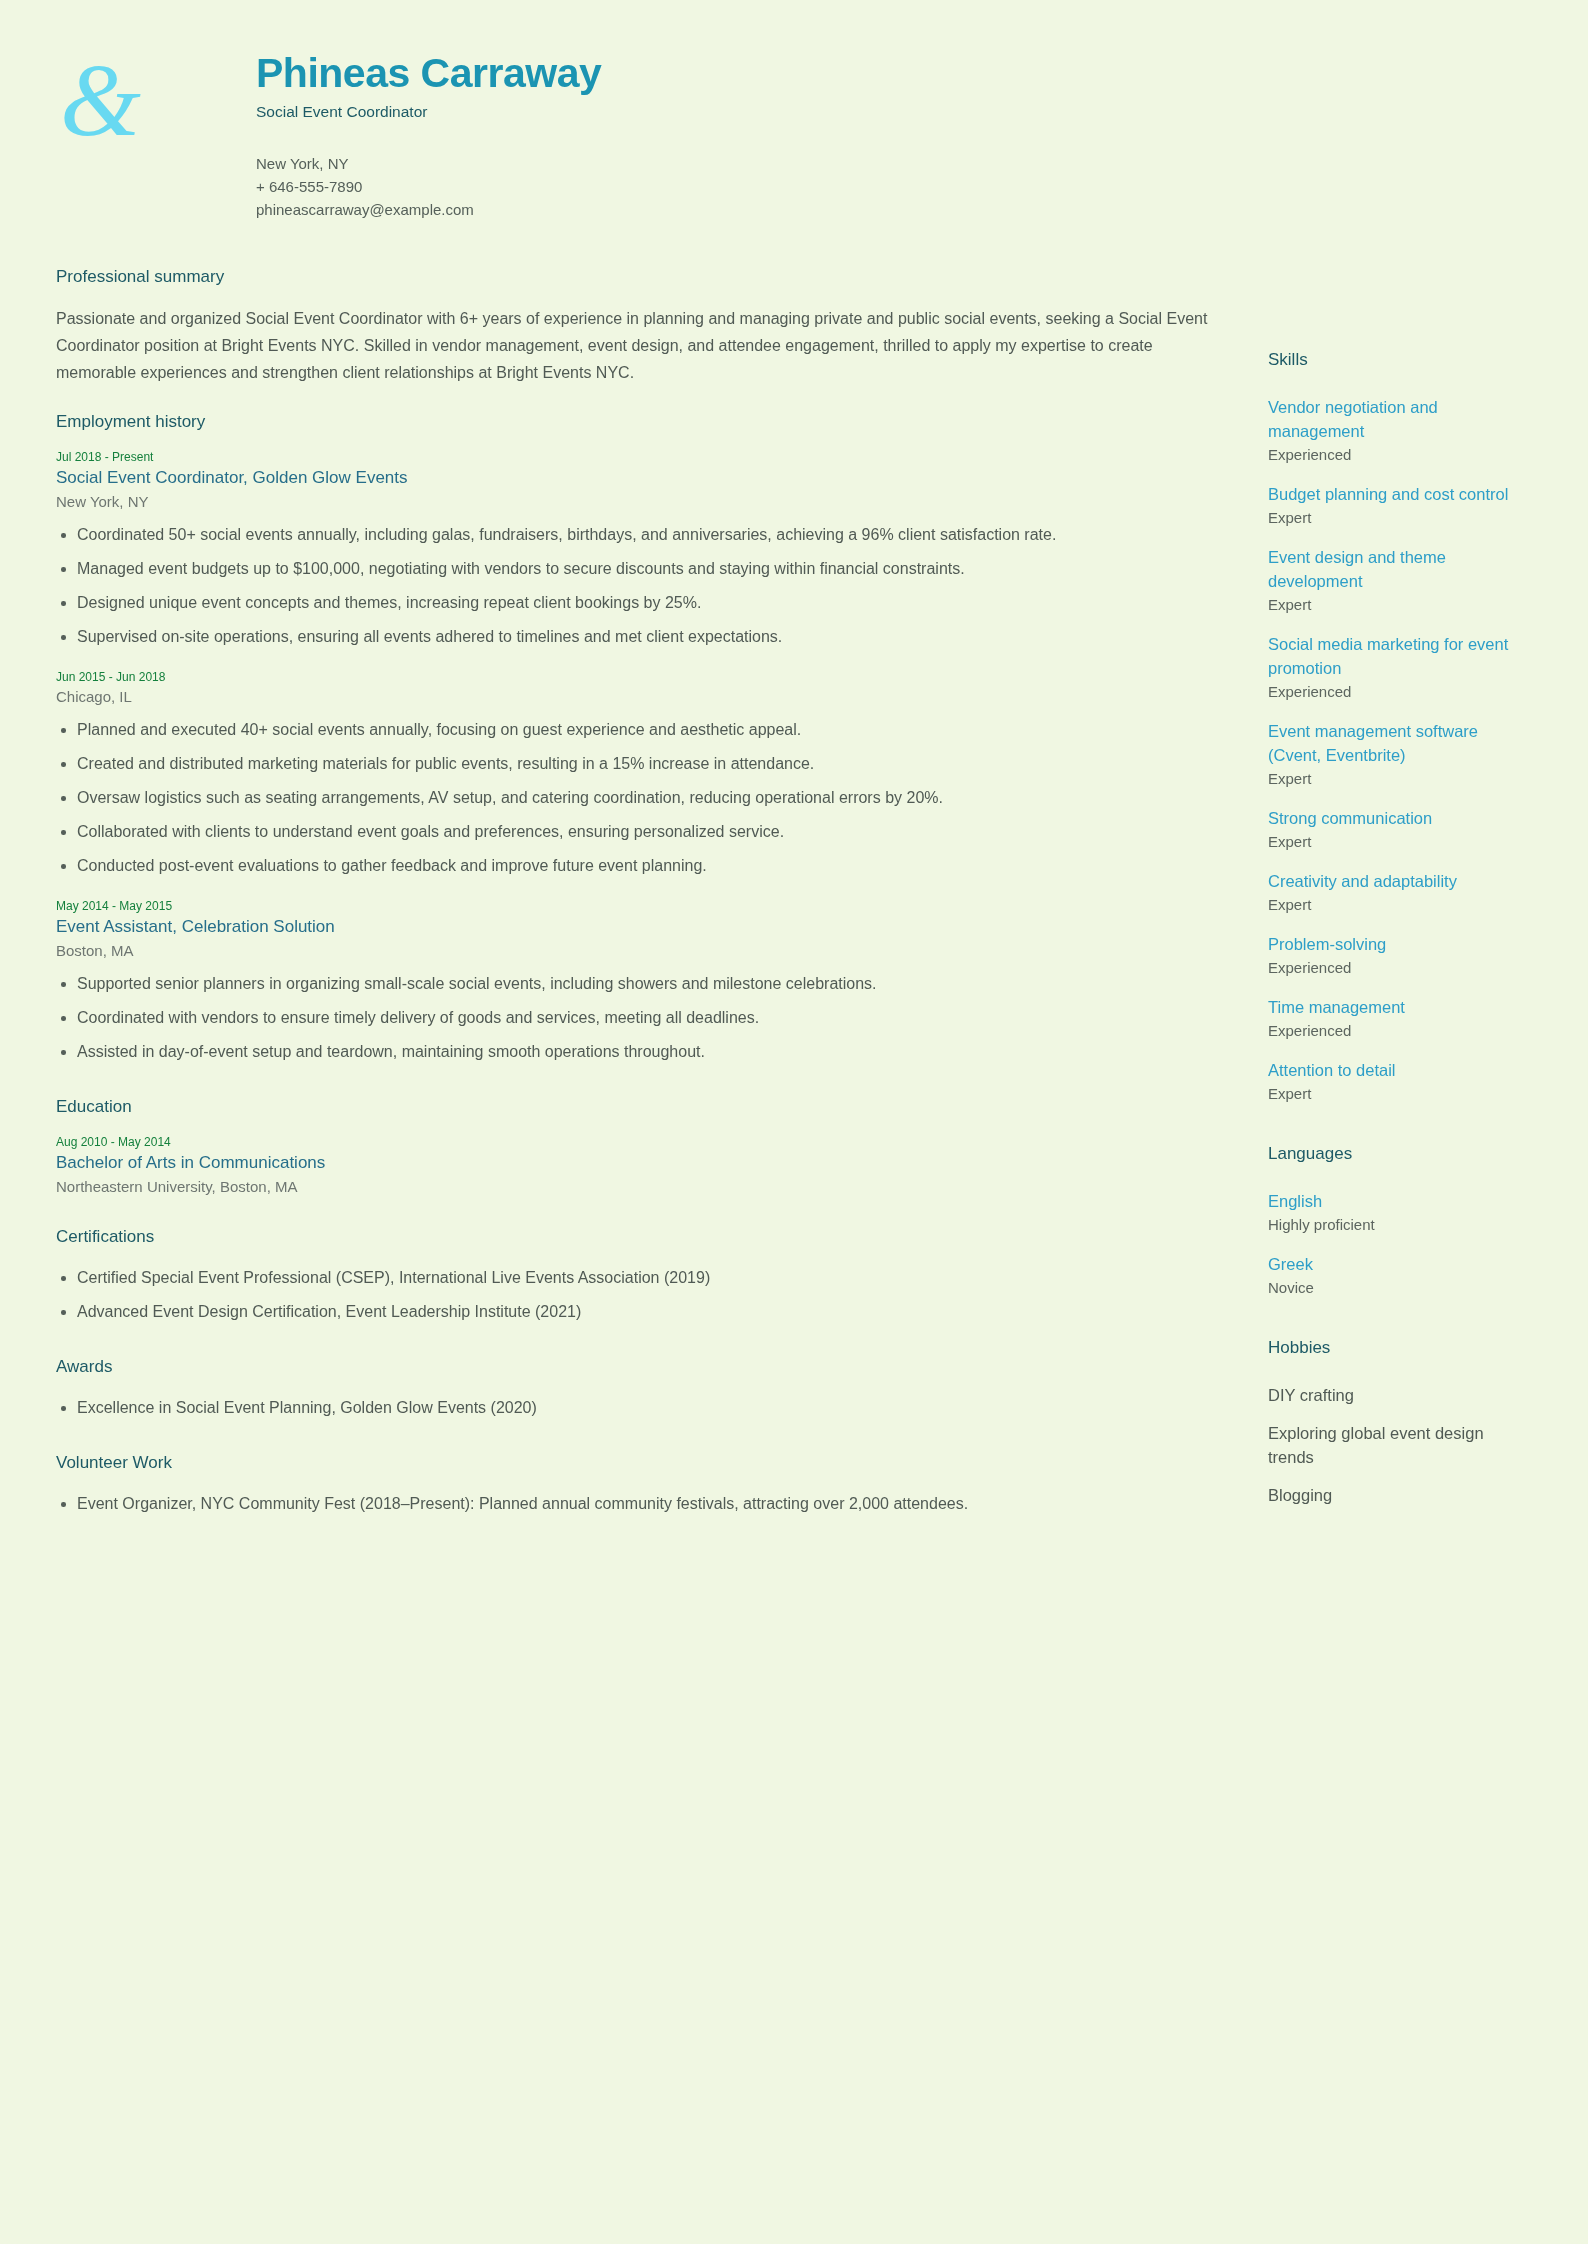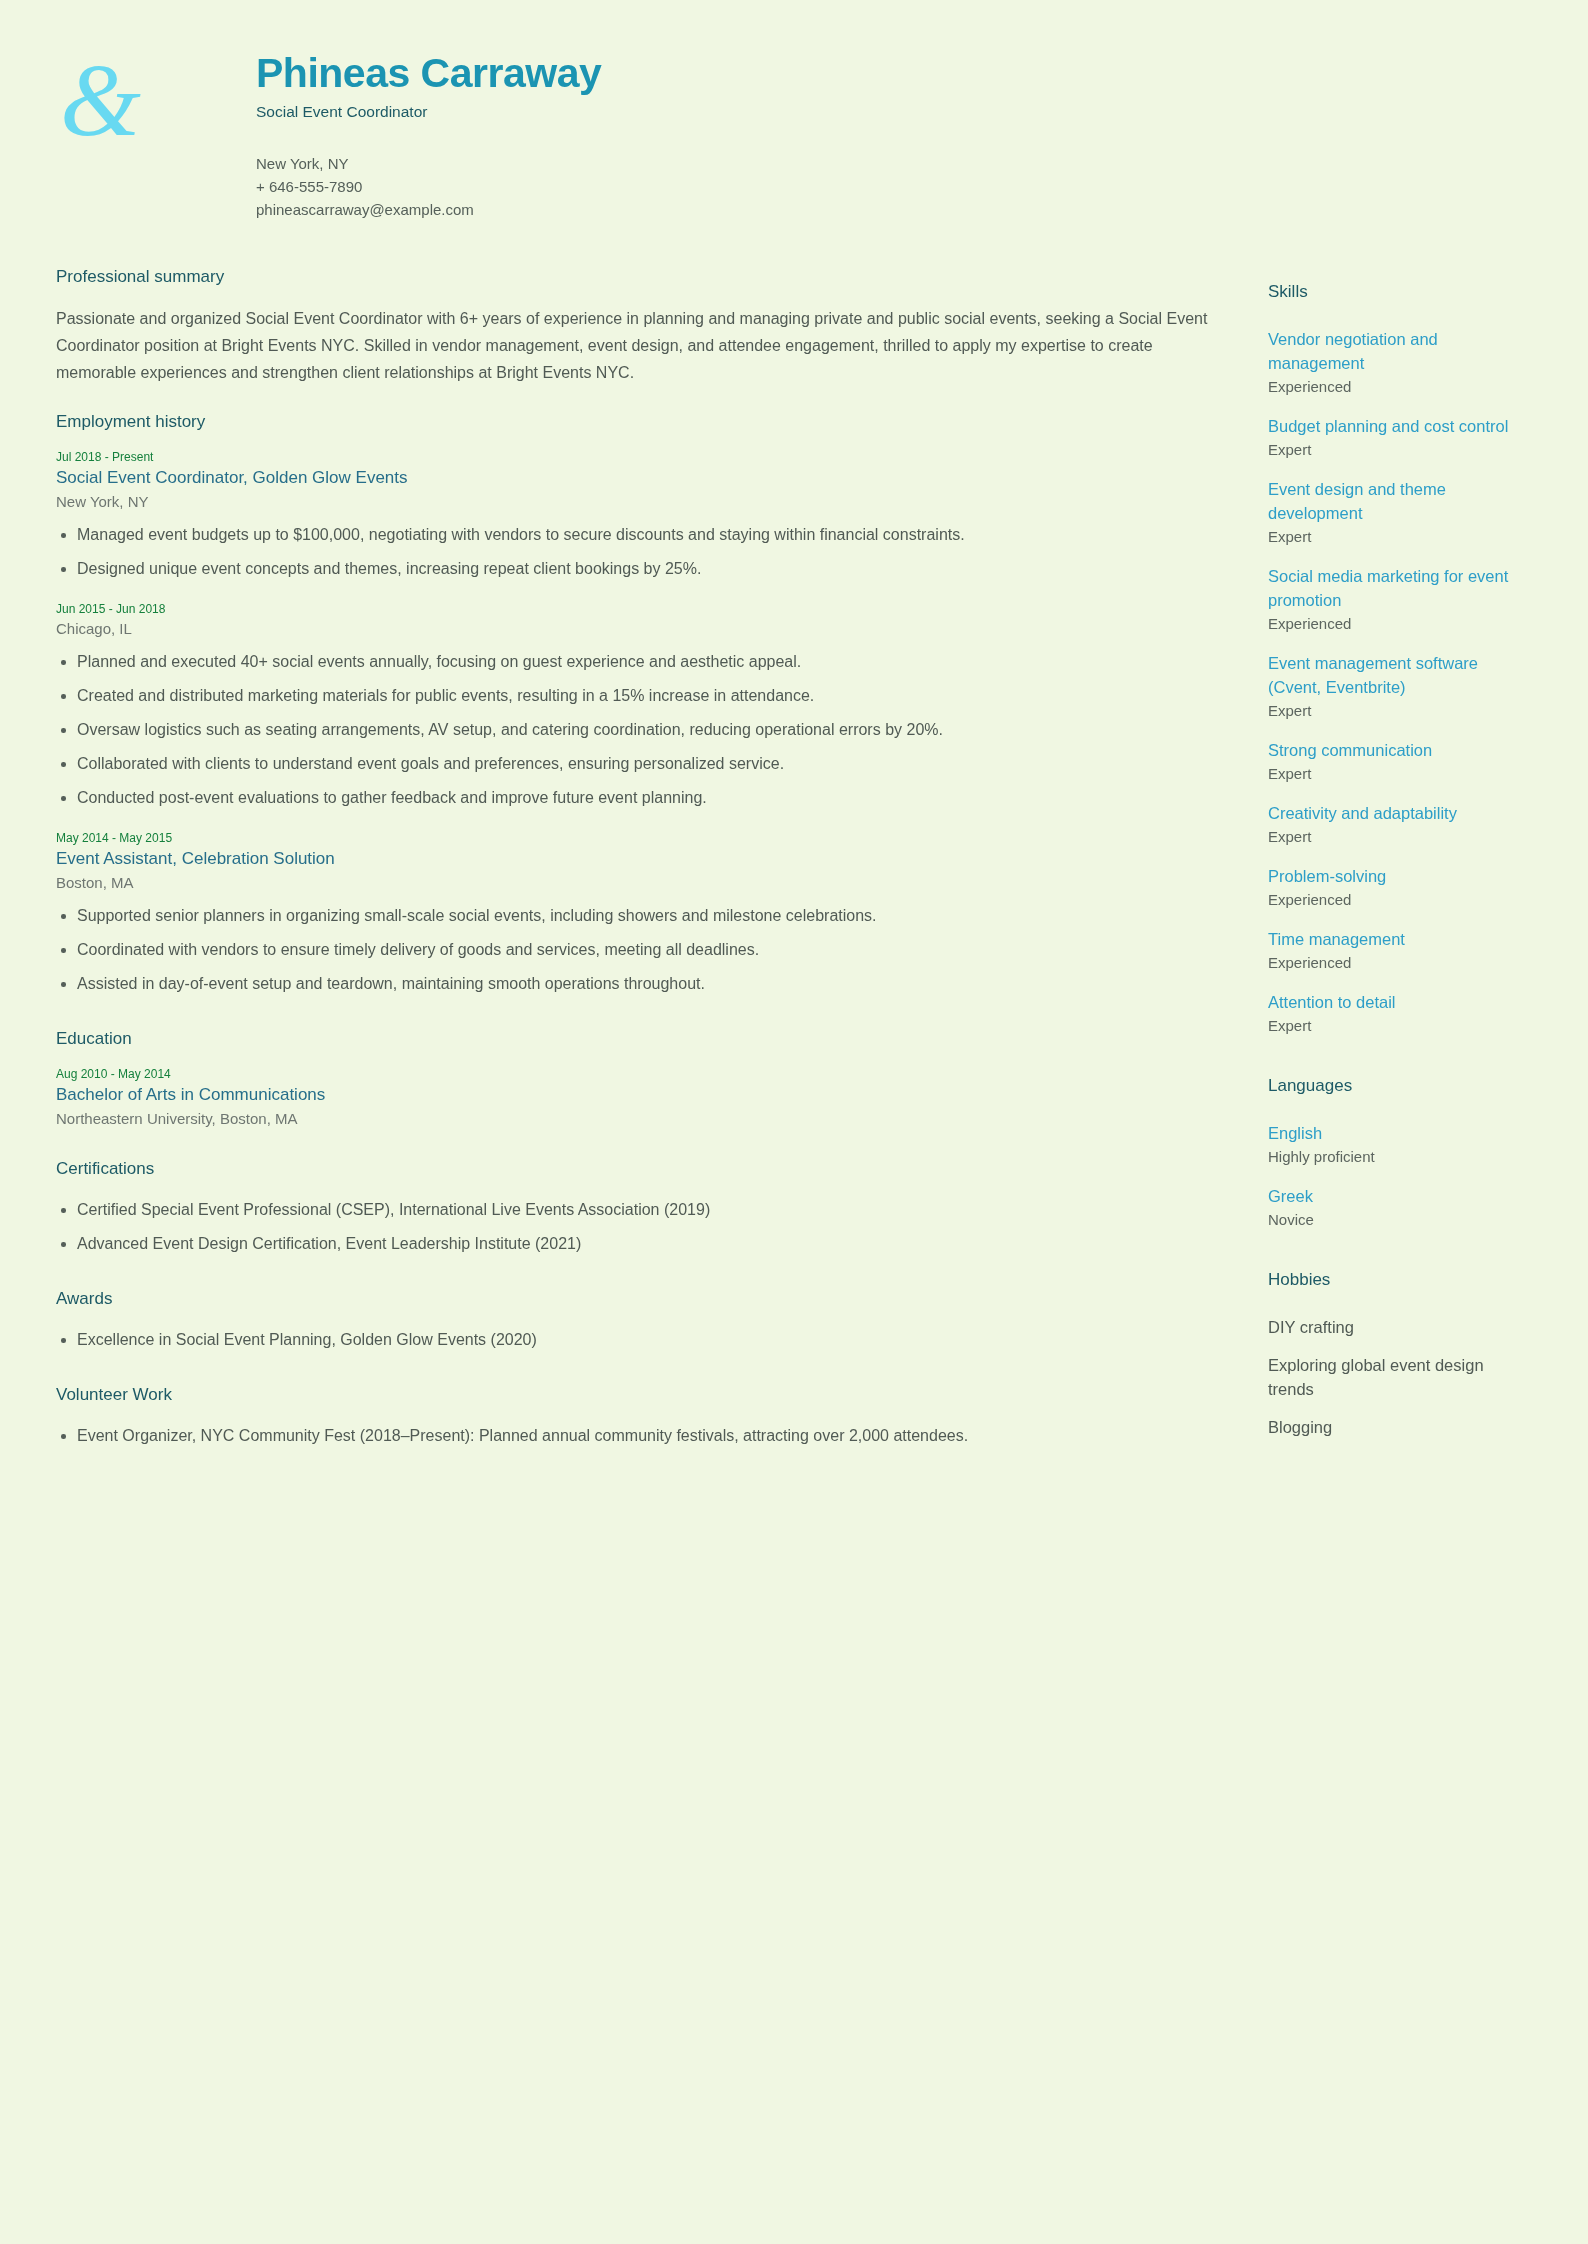--- a/index.html
+++ b/index.html
@@ -113,22 +113,24 @@
       </section>
 
       <section>
         <h2 class="sec-heading">Employment history</h2>
 
         <div class="job">
           <div class="dates">Jul 2018 - Present</div>
           <div class="entry-title">Social Event Coordinator, Golden Glow Events</div>
           <div class="loc">New York, NY</div>
           <ul class="blist">
+            <li>Coordinated 50+ social events annually, including galas, fundraisers, birthdays, and anniversaries, achieving a 96% client satisfaction rate.</li>
             <li>Managed event budgets up to $100,000, negotiating with vendors to secure discounts and staying within financial constraints.</li>
             <li>Designed unique event concepts and themes, increasing repeat client bookings by 25%.</li>
+            <li>Supervised on-site operations, ensuring all events adhered to timelines and met client expectations.</li>
           </ul>
         </div>
 
         <div class="job">
           <div class="dates">Jun 2015 - Jun 2018</div>
           <div class="loc">Chicago, IL</div>
           <ul class="blist">
             <li>Planned and executed 40+ social events annually, focusing on guest experience and aesthetic appeal.</li>
             <li>Created and distributed marketing materials for public events, resulting in a 15% increase in attendance.</li>
             <li>Oversaw logistics such as seating arrangements, AV setup, and catering coordination, reducing operational errors by 20%.</li>

